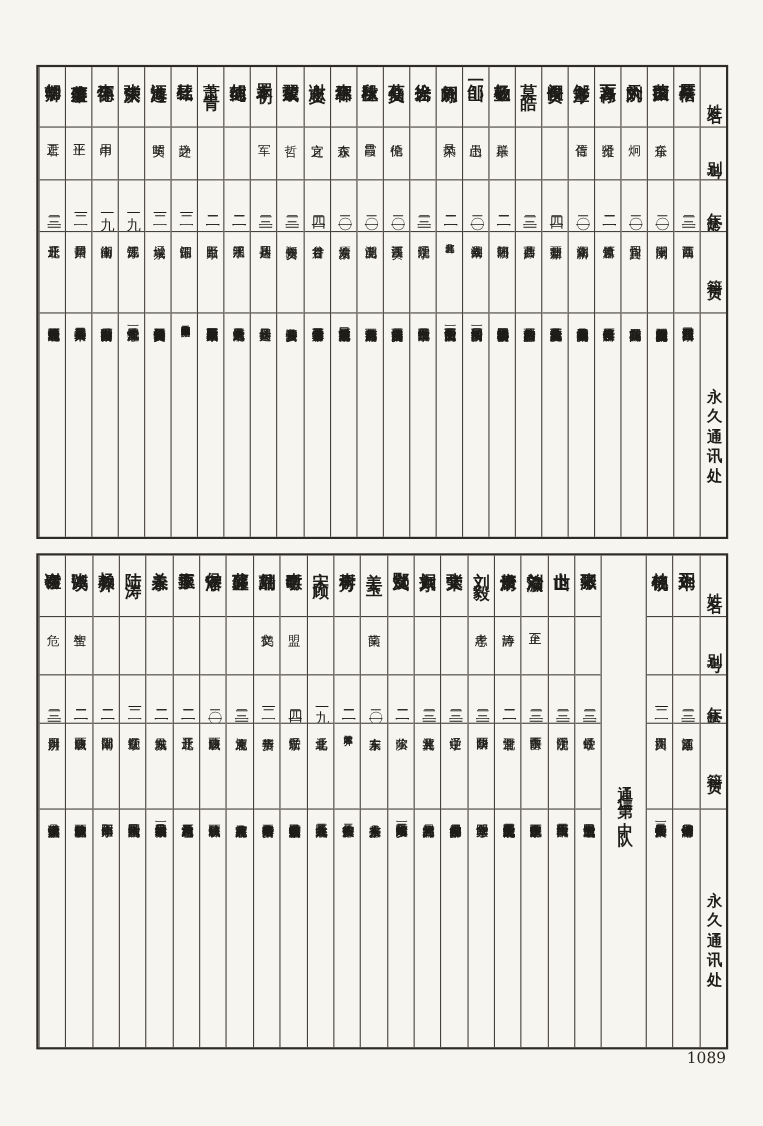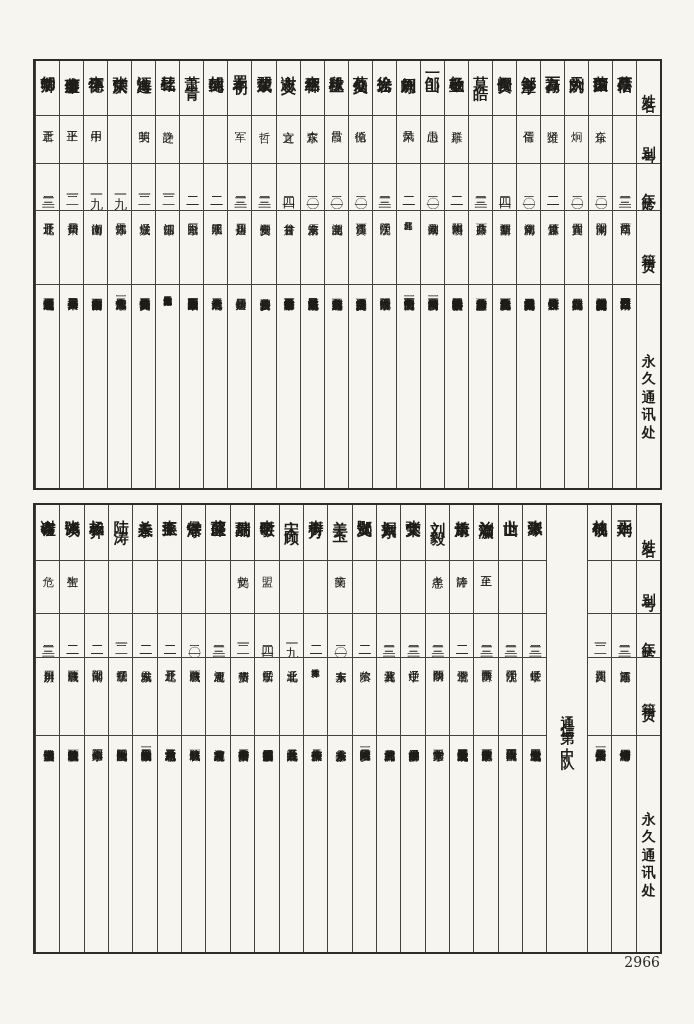--- a/index.html
+++ b/index.html
@@ -911,14 +911,14 @@
           <span class="vtext">二三</span>
         </div>
         <div class="cell c-origin">
           <span class="vtext">四川射洪</span>
         </div>
         <div class="cell c-addr">
           <span class="vtext">谢洪太和镇德盛上街十号</span>
         </div>
       </div>
     </div>
-  <span class="page-num">2966</span>
+  <span class="page-num">1089</span>
 </div>
 
 </body></html>

